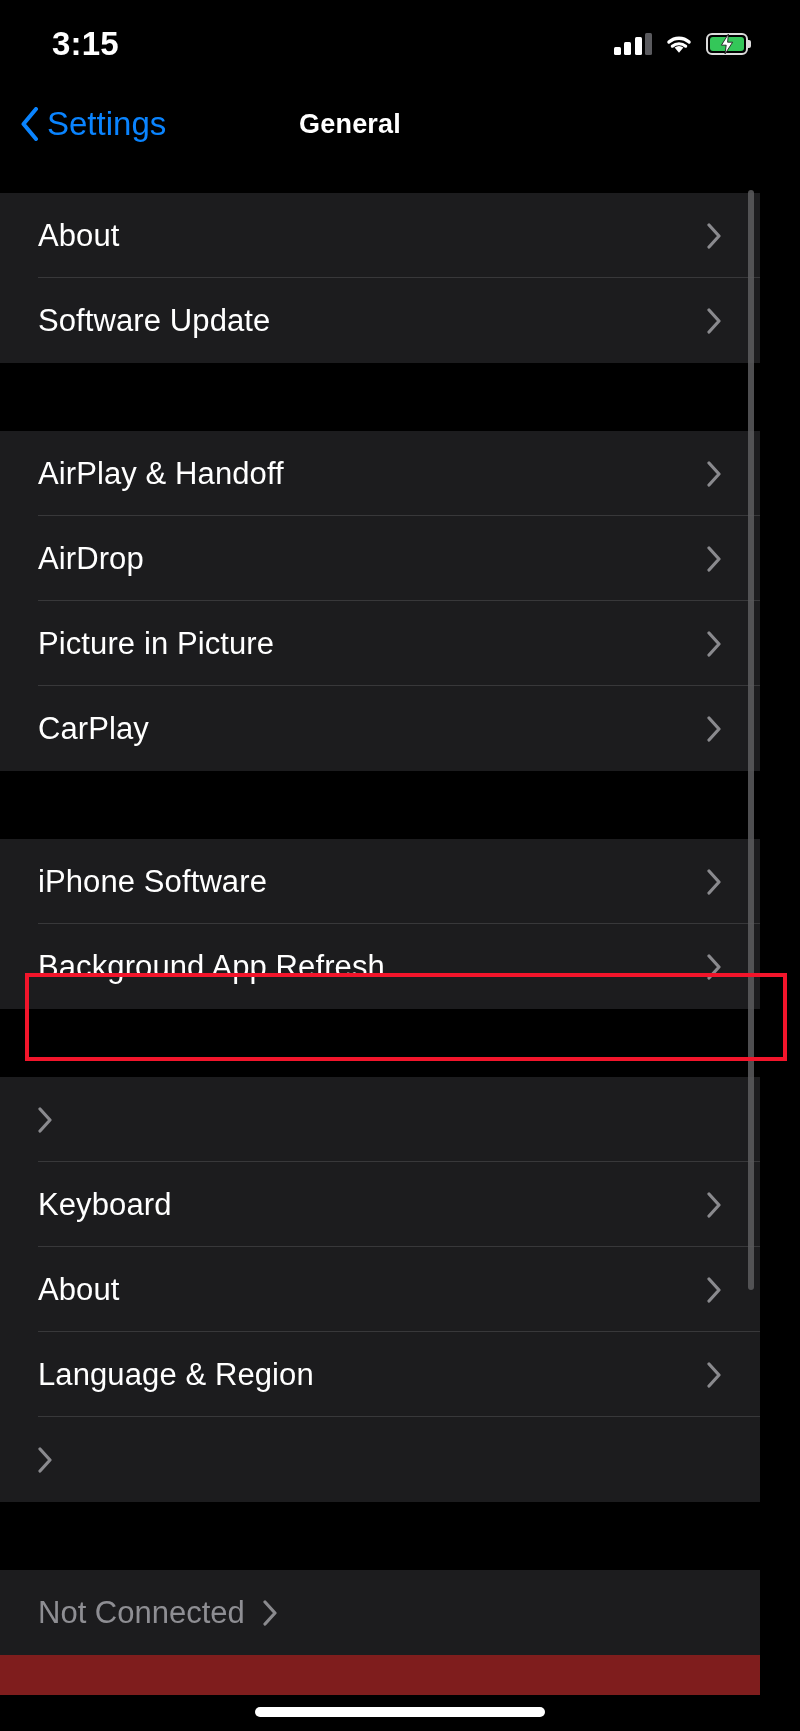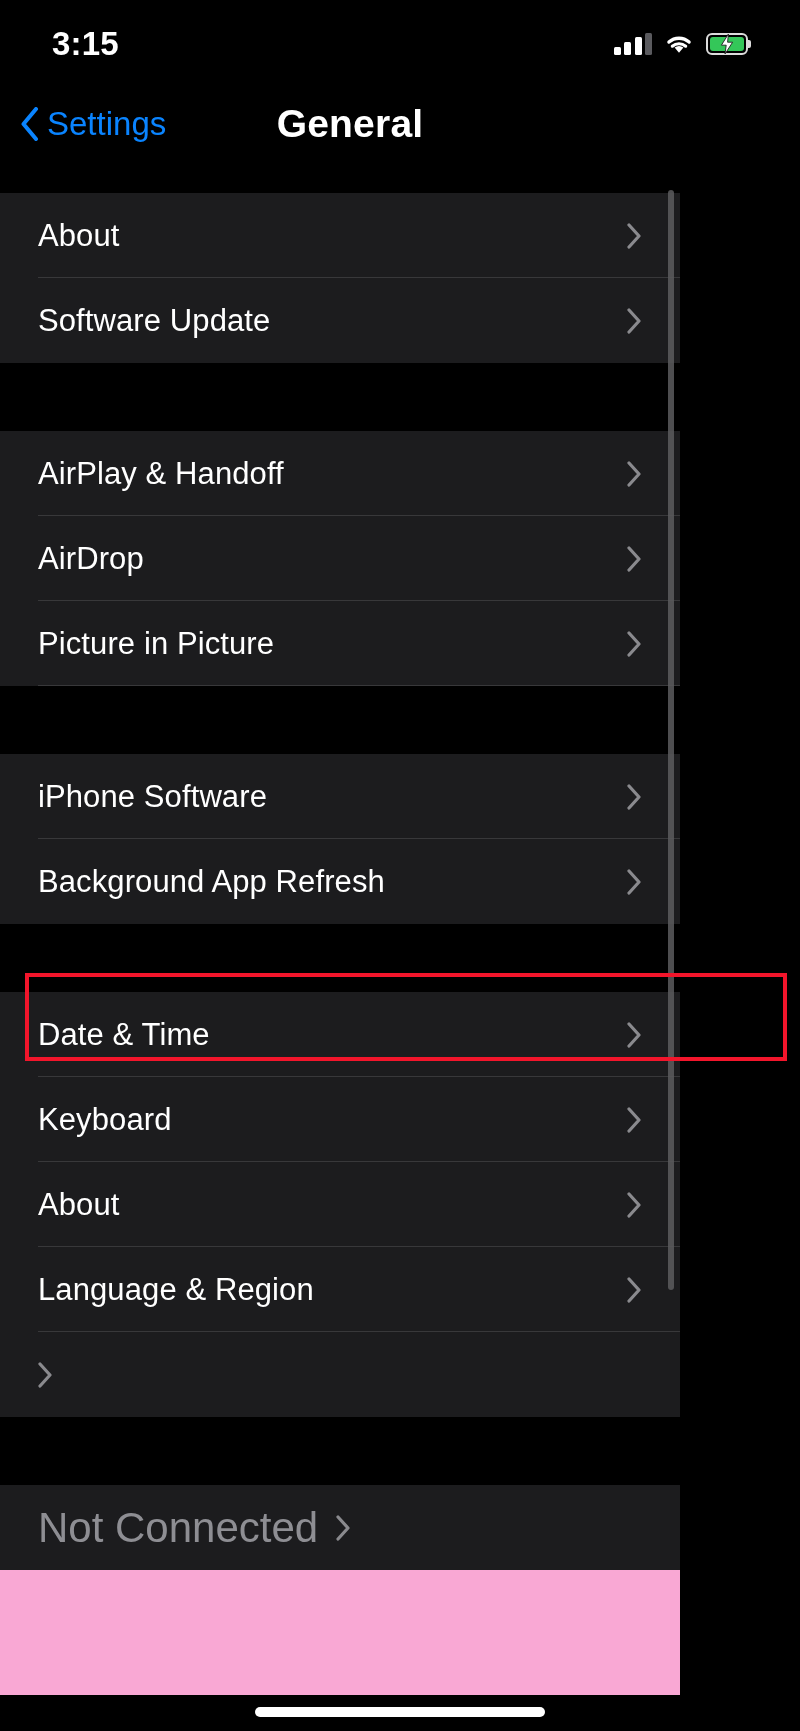--- a/index.html
+++ b/index.html
@@ -132,33 +132,33 @@
     width: 20px; height: 34px;
     display: block;
   }
   #page-title {
     position: absolute;
     left: 0; right: 0;
     top: 50%;
     transform: translateY(-50%);
     text-align: center;
     color: #fff;
-    font-size: 39px;
+    font-size: 27px;
     font-weight: 700;
     letter-spacing: 0.2px;
   }
 
   
   #content {
     position: absolute;
     top: 165px;
     left: 0;
-    width: 680px;
+    width: 760px;
     bottom: 0;
-    background: #f9a8d4;
+    background: #7f1d1d;
   }
 
   .gap {
     background: #000;
     width: 100%;
   }
 
   .section {
     background: #1c1c1e;
     width: 100%;
@@ -176,21 +176,21 @@
   .row-label {
     color: #fff;
     font-size: 31px;
     font-weight: 400;
     letter-spacing: 0.1px;
     flex: 1;
     white-space: nowrap;
   }
   .row-value {
     color: #8e8e93;
-    font-size: 42px;
+    font-size: 31px;
     font-weight: 400;
     margin-right: 18px;
     white-space: nowrap;
   }
   .chevron-right {
     width: 15px;
     height: 26px;
     flex: none;
   }
   .divider {
@@ -325,20 +325,26 @@
         </svg>
         <div class="divider"></div>
       </div>
       <div class="row">
         <span class="row-label">Picture in Picture</span>
         <svg class="chevron-right" viewBox="0 0 15 26" xmlns="http://www.w3.org/2000/svg">
           <path d="M2 2 L12 13 L2 24" stroke="#8a8a8e" stroke-width="3.2" fill="none" stroke-linecap="round" stroke-linejoin="round"></path>
         </svg>
         <div class="divider"></div>
       </div>
+      <div class="row">
+        <span class="row-label">CarPlay</span>
+        <svg class="chevron-right" viewBox="0 0 15 26" xmlns="http://www.w3.org/2000/svg">
+          <path d="M2 2 L12 13 L2 24" stroke="#8a8a8e" stroke-width="3.2" fill="none" stroke-linecap="round" stroke-linejoin="round"></path>
+        </svg>
+      </div>
     </div>
 
     <div class="gap" style="height:68px"></div>
 
     <div class="section">
       <div class="row">
         <span class="row-label">iPhone Software</span>
         <svg class="chevron-right" viewBox="0 0 15 26" xmlns="http://www.w3.org/2000/svg">
           <path d="M2 2 L12 13 L2 24" stroke="#8a8a8e" stroke-width="3.2" fill="none" stroke-linecap="round" stroke-linejoin="round"></path>
         </svg>
@@ -349,21 +355,20 @@
         <svg class="chevron-right" viewBox="0 0 15 26" xmlns="http://www.w3.org/2000/svg">
           <path d="M2 2 L12 13 L2 24" stroke="#8a8a8e" stroke-width="3.2" fill="none" stroke-linecap="round" stroke-linejoin="round"></path>
         </svg>
       </div>
     </div>
 
     <div class="gap" style="height:68px"></div>
 
     <div class="section">
       <div class="row">
-        <span class="row-label">Date &amp; Time</span>
         <svg class="chevron-right" viewBox="0 0 15 26" xmlns="http://www.w3.org/2000/svg">
           <path d="M2 2 L12 13 L2 24" stroke="#8a8a8e" stroke-width="3.2" fill="none" stroke-linecap="round" stroke-linejoin="round"></path>
         </svg>
         <div class="divider"></div>
       </div>
       <div class="row">
         <span class="row-label">Keyboard</span>
         <svg class="chevron-right" viewBox="0 0 15 26" xmlns="http://www.w3.org/2000/svg">
           <path d="M2 2 L12 13 L2 24" stroke="#8a8a8e" stroke-width="3.2" fill="none" stroke-linecap="round" stroke-linejoin="round"></path>
         </svg>

